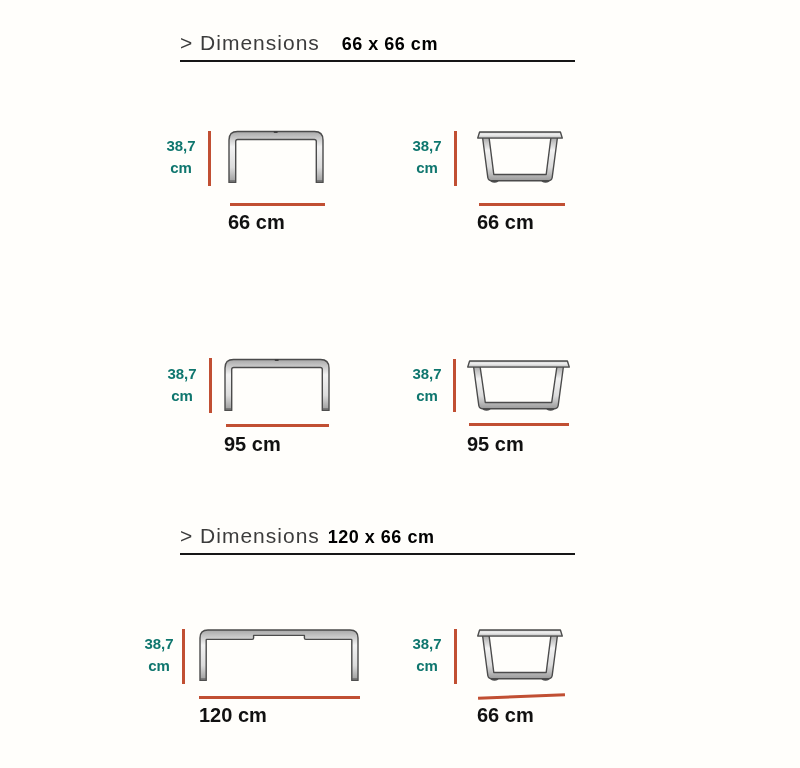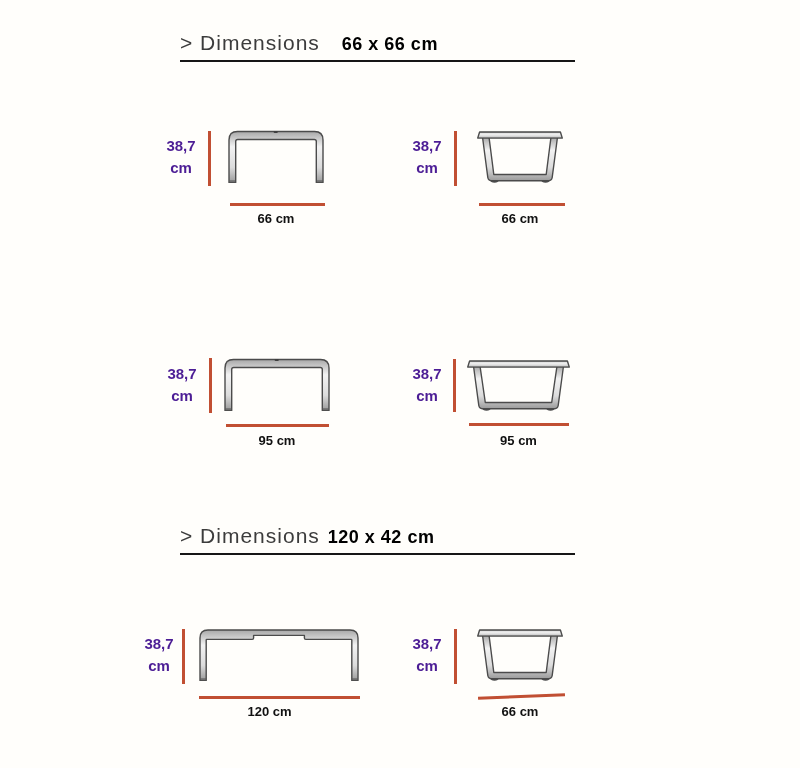--- a/index.html
+++ b/index.html
@@ -19,27 +19,27 @@
     font-size:18px;font-weight:bold;color:#000;margin-left:22px;letter-spacing:.5px;
   }
   #h1{top:31px}
   #h2{top:273px}
   #h3{top:524px}
   #h3 .size{margin-left:8px}
 
   
   .hlabel{
     position:absolute;width:44px;text-align:center;
-    font-size:15px;font-weight:bold;line-height:22px;color:#4c1d95;
+    font-size:15px;font-weight:bold;line-height:22px;color:#0f766e;
   }
   .vline{position:absolute;width:3px;background:#c14f33;}
   .hline{position:absolute;height:3px;background:#c14f33;}
   .wlabel{
-    position:absolute;text-align:center;
-    font-size:13px;font-weight:bold;color:#111;
+    position:absolute;
+    font-size:20px;font-weight:bold;color:#111;
   }
   .drawing{position:absolute;}
   .slant{transform:rotate(-2.4deg);}
 </style>
 </head>
 <body>
 
 <div class="canvas">
 
   <svg width="0" height="0" style="position:absolute" aria-hidden="true">
@@ -113,35 +113,35 @@
   <svg class="drawing" style="left:467px;top:360px" width="103" height="51" viewBox="0 0 103 51">
     <ellipse cx="19.5" cy="48.3" rx="4.2" ry="2.4" fill="#4b4b4b"></ellipse>
     <ellipse cx="83.5" cy="48.3" rx="4.2" ry="2.4" fill="#4b4b4b"></ellipse>
     <path d="M6.5,6 L13,6 L18.3,42.5 L84.7,42.5 L90,6 L96.5,6 L91.2,45.5 Q90.7,48.8 86.6,48.8 L16.4,48.8 Q12.3,48.8 11.8,45.5 Z" fill="url(#tube)" stroke="#4b4b4b" stroke-width="1.4" stroke-linejoin="round"></path>
     <path d="M2.6,1 H100.4 L102.3,7.1 H0.7 Z" fill="url(#tube)" stroke="#4b4b4b" stroke-width="1.4" stroke-linejoin="round"></path>
   </svg>
   <div class="hline" style="left:469px;top:423px;width:100px"></div>
   <div class="wlabel" style="left:467px;top:433px;width:103px">95 cm</div>
 
   <div class="sec-header" id="h3">
-    <span class="prefix">&gt; Dimensions</span><span class="size">120 x 42 cm</span>
+    <span class="prefix">&gt; Dimensions</span><span class="size">120 x 66 cm</span>
   </div>
 
   <div class="hlabel" style="left:137px;top:633px">
     <div>38,7</div>
     <div>cm</div>
   </div>
   <div class="vline" style="left:182px;top:629px;height:55px"></div>
   <svg class="drawing" style="left:199px;top:629px" width="160" height="52" viewBox="0 0 160 52">
     <path d="M1,51.5 L1,9 Q1,1 9,1 L151,1 Q159,1 159,9 L159,51.5 L152.8,51.5 L152.8,11 Q152.8,10.4 152.2,10.4 L106.8,10.4 Q105.4,10.4 105.4,9 L105.4,6.4 L54.6,6.4 L54.6,9 Q54.6,10.4 53.2,10.4 L7.8,10.4 Q7.2,10.4 7.2,11 L7.2,51.5 Z" fill="url(#tube)" stroke="#4b4b4b" stroke-width="1.4" stroke-linejoin="round"></path>
     <rect x="1.2" y="49" width="5.8" height="2.6" fill="#5a5a5a" opacity="0.55"></rect>
     <rect x="153" y="49" width="5.8" height="2.6" fill="#5a5a5a" opacity="0.55"></rect>
   </svg>
   <div class="hline" style="left:199px;top:696px;width:161px"></div>
-  <div class="wlabel" style="left:189px;top:704px;width:161px">120 cm</div>
+  <div class="wlabel" style="left:199px;top:704px;width:161px">120 cm</div>
 
   <div class="hlabel" style="left:405px;top:633px">
     <div>38,7</div>
     <div>cm</div>
   </div>
   <div class="vline" style="left:454px;top:629px;height:55px"></div>
   <svg class="drawing" style="left:477px;top:629px" width="86" height="52" viewBox="0 0 86 52">
     <ellipse cx="17.5" cy="49.3" rx="4.2" ry="2.4" fill="#4b4b4b"></ellipse>
     <ellipse cx="68.5" cy="49.3" rx="4.2" ry="2.4" fill="#4b4b4b"></ellipse>
     <path d="M5.5,6 L12,6 L16.8,43.5 L69.2,43.5 L74,6 L80.5,6 L75.2,46.5 Q74.7,49.8 70.6,49.8 L15.4,49.8 Q11.3,49.8 10.8,46.5 Z" fill="url(#tube)" stroke="#4b4b4b" stroke-width="1.4" stroke-linejoin="round"></path>

